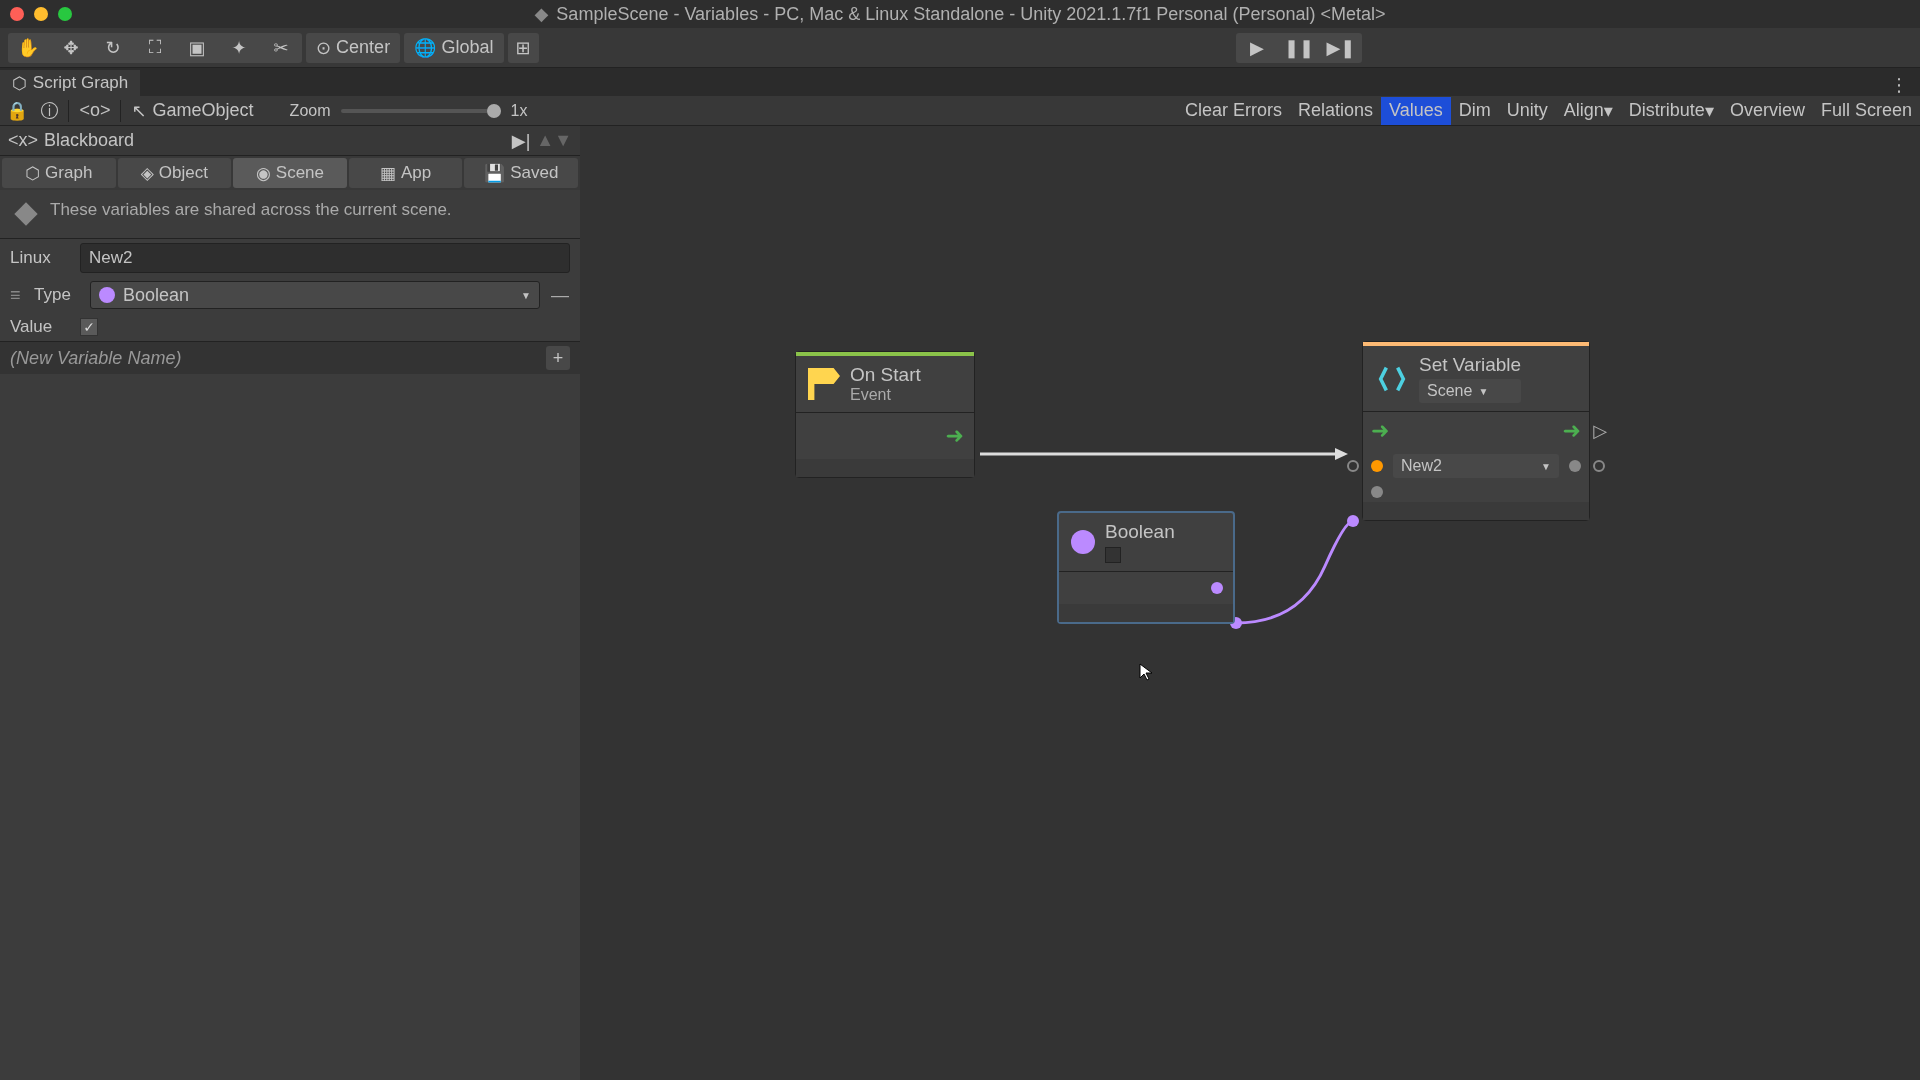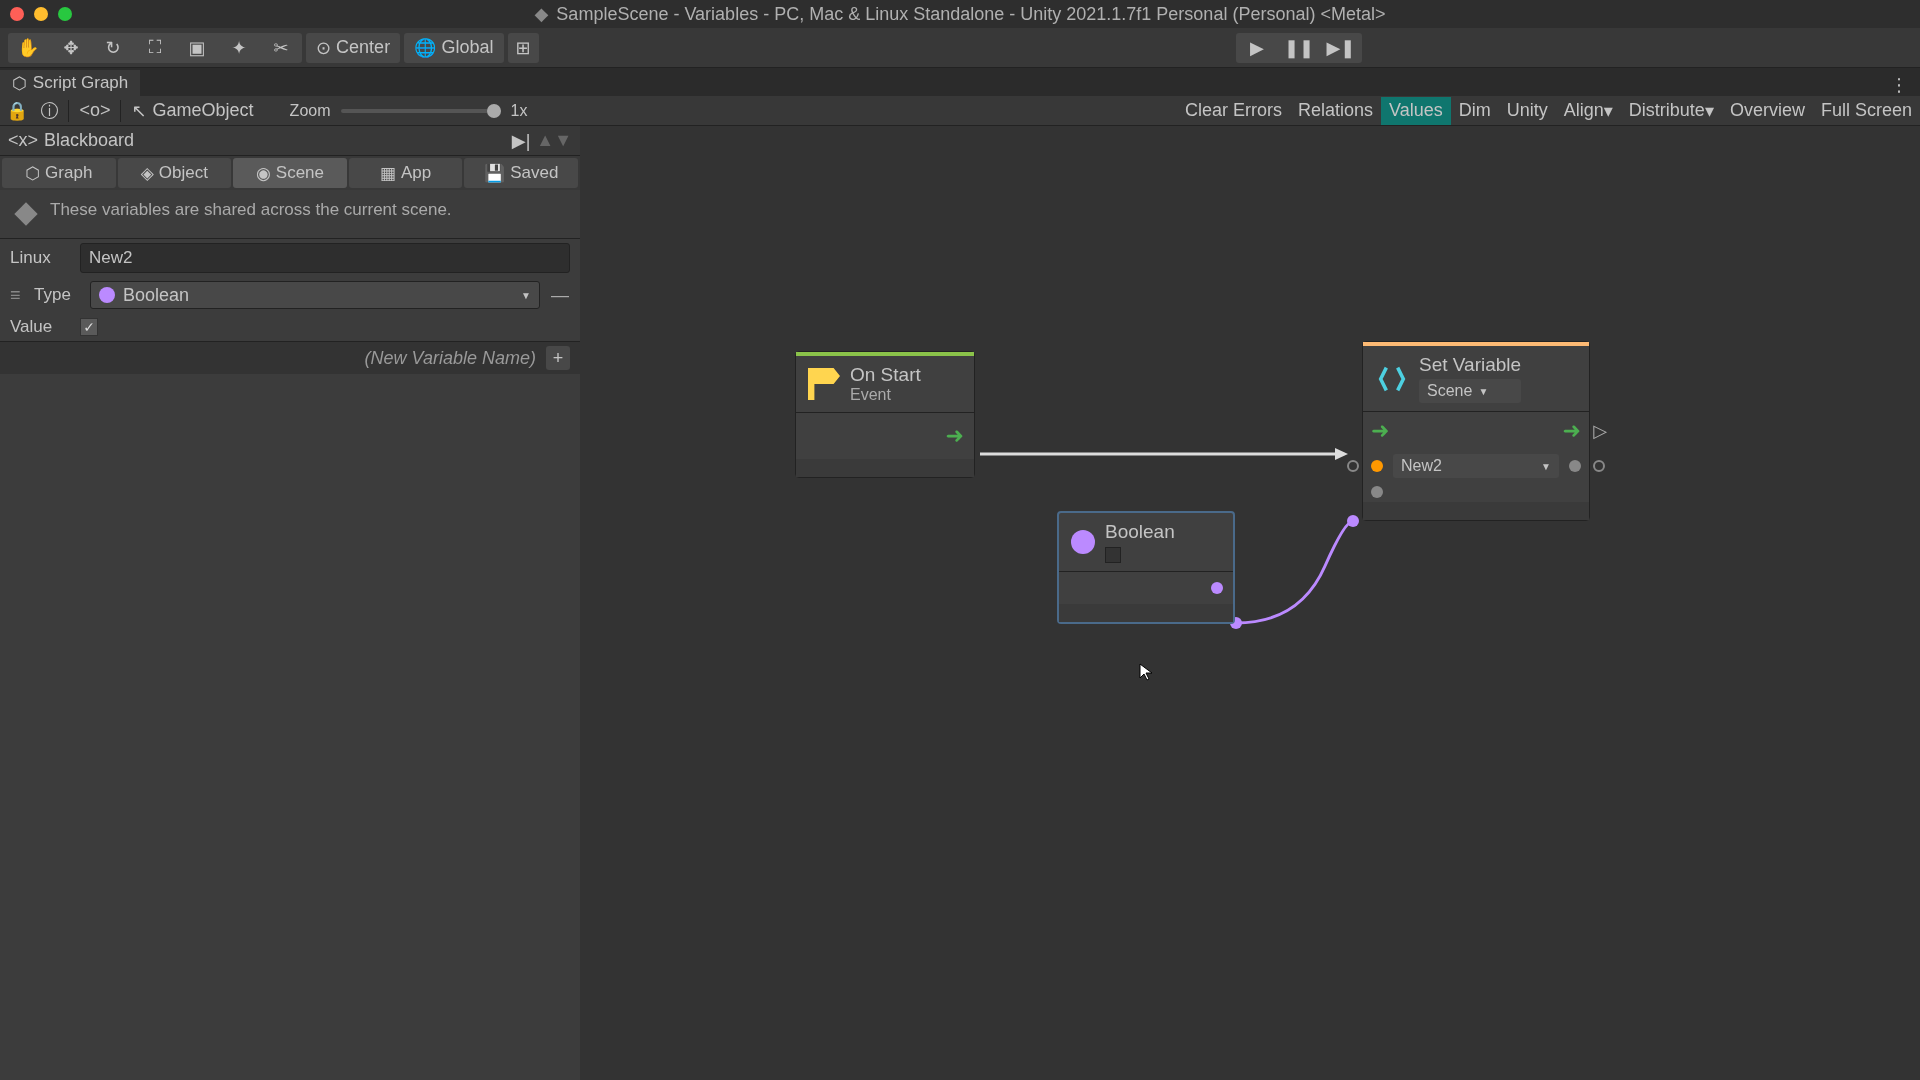--- a/index.html
+++ b/index.html
@@ -29,21 +29,21 @@
 
 .graph-toolbar { height: 30px; background: #383838; display: flex; align-items: center; border-bottom: 1px solid #222; }
 .gt-btn { height: 28px; padding: 0 6px; display: flex; align-items: center; }
 .gt-divider { width: 1px; height: 22px; background: #222; margin: 0 4px; }
 .zoom-label { font-size: 16px; margin-left: 30px; margin-right: 10px; }
 .zoom-slider { width: 160px; height: 4px; background: #555; border-radius: 2px; position: relative; }
 .zoom-handle { width: 14px; height: 14px; background: #aaa; border-radius: 50%; position: absolute; right: 0; top: -5px; }
 .zoom-val { margin-left: 10px; font-size: 16px; }
 .gt-right { margin-left: auto; display: flex; }
 .gt-right-btn { padding: 0 8px; height: 28px; display: flex; align-items: center; font-size: 18px; }
-.gt-right-btn.active { background: #0f766e; }
+.gt-right-btn.active { background: #1d4ed8; }
 
 
 .main { display: flex; height: calc(100% - 126px); }
 .sidebar { width: 580px; background: #3c3c3c; display: flex; flex-direction: column; }
 .bb-header { height: 30px; background: #383838; display: flex; align-items: center; padding: 0 8px; border-bottom: 1px solid #222; }
 .bb-collapse { margin-left: auto; display: flex; gap: 2px; }
 .scope-tabs { height: 34px; display: flex; background: #383838; gap: 2px; padding: 2px; }
 .scope-tab { flex: 1; display: flex; align-items: center; justify-content: center; gap: 5px; background: #484848; border-radius: 3px; font-size: 17px; }
 .scope-tab.active { background: #5a5a5a; }
 .scene-vars-header { padding: 10px 12px; display: flex; gap: 10px; border-bottom: 1px solid #222; }
@@ -52,21 +52,21 @@
 .svh-sub { font-size: 17px; color: #aaa; }
 .var-row { display: flex; align-items: center; padding: 4px 10px; gap: 10px; }
 .var-label { width: 60px; font-size: 17px; text-align: left; }
 .var-input { flex: 1; background: #2e2e2e; border: 1px solid #222; border-radius: 3px; padding: 5px 8px; color: #c4c4c4; font-size: 17px; height: 30px; }
 .var-dropdown { flex: 1; background: #484848; border: 1px solid #222; border-radius: 3px; padding: 4px 8px; display: flex; align-items: center; gap: 8px; height: 28px; position: relative; }
 .type-dot { width: 16px; height: 16px; background: #bb8aff; border-radius: 50%; }
 .dd-arrow { margin-left: auto; font-size: 10px; }
 .minus-btn { width: 20px; color: #aaa; text-align: center; }
 .checkbox { width: 18px; height: 18px; background: #5a5a5a; border: 1px solid #333; display: flex; align-items: center; justify-content: center; }
 .new-var-row { display: flex; align-items: center; padding: 4px 10px; border-top: 1px solid #222; background: #333; }
-.new-var-label { flex: 1; text-align: right; color: #999; font-style: italic; padding-right: 10px; }
+.new-var-label { flex: 1; text-align: left; color: #999; font-style: italic; padding-right: 10px; }
 .plus-btn { width: 24px; height: 24px; background: #484848; display: flex; align-items: center; justify-content: center; border-radius: 3px; }
 
 
 .canvas { flex: 1; background: #333; position: relative; overflow: hidden; }
 .node { position: absolute; background: #404040; border-radius: 4px; border: 1px solid #222; }
 .node-header { padding: 8px 12px; display: flex; align-items: center; gap: 10px; border-bottom: 1px solid #222; }
 .node-header.green { border-top: 4px solid #8bc34a; }
 .node-header.teal { border-top: 4px solid #fdba74; }
 .node-title { font-size: 19px; }
 .node-sub { font-size: 16px; color: #aaa; }

